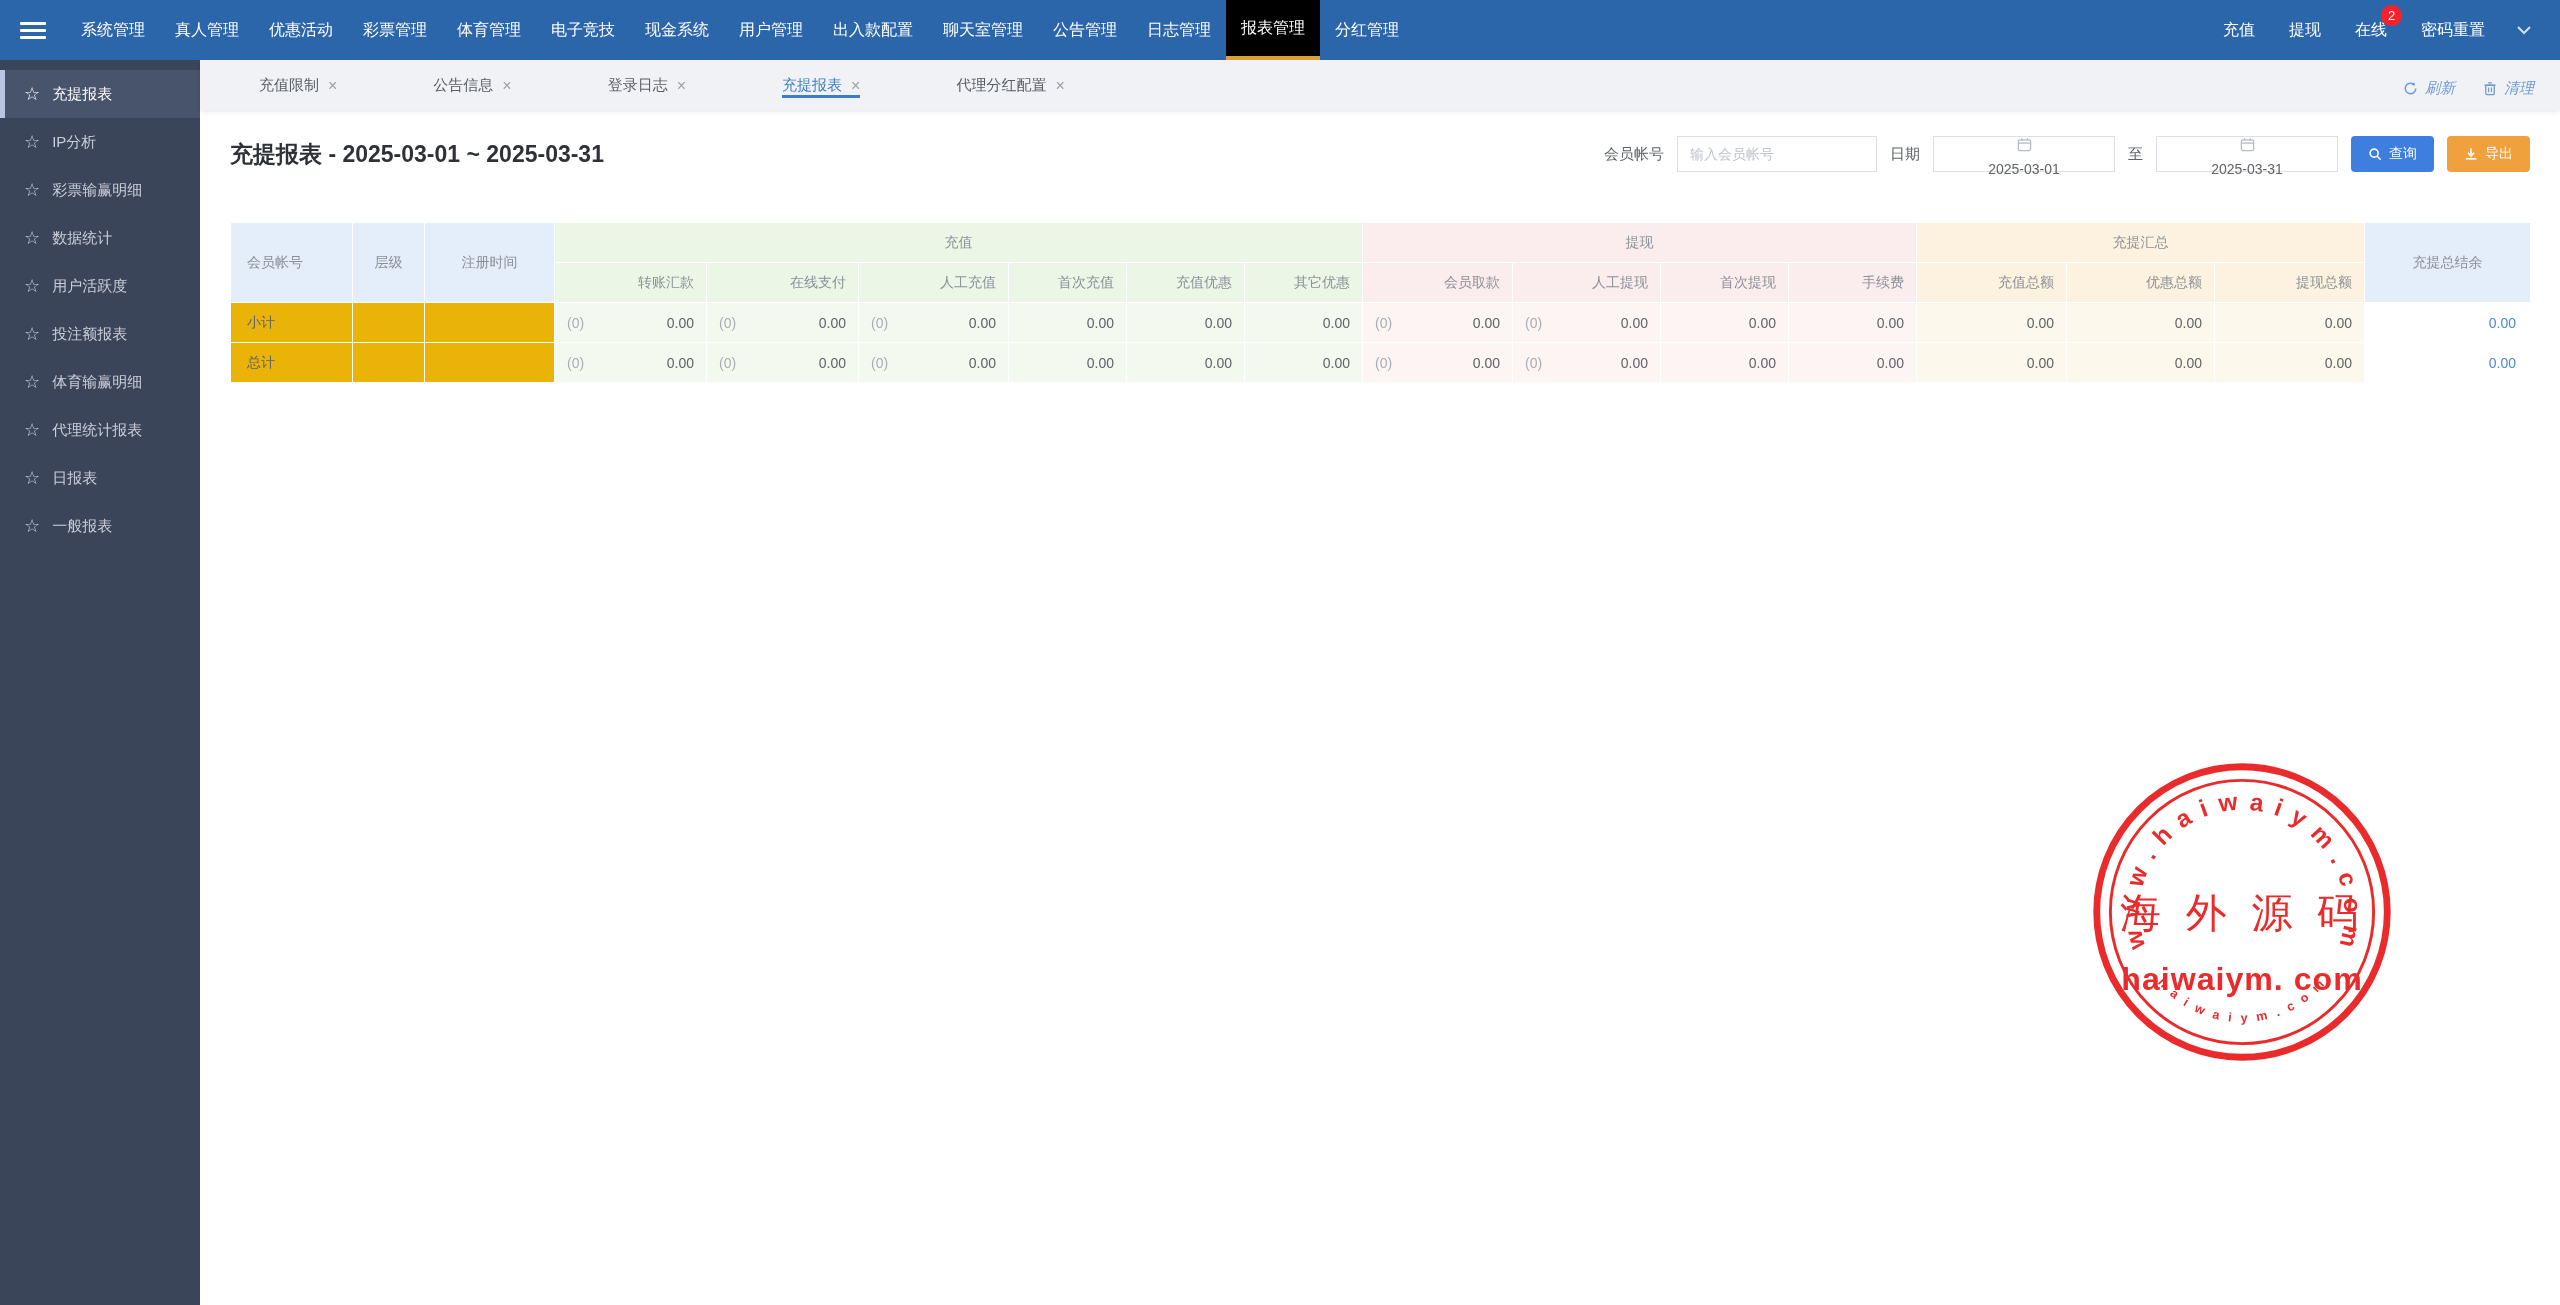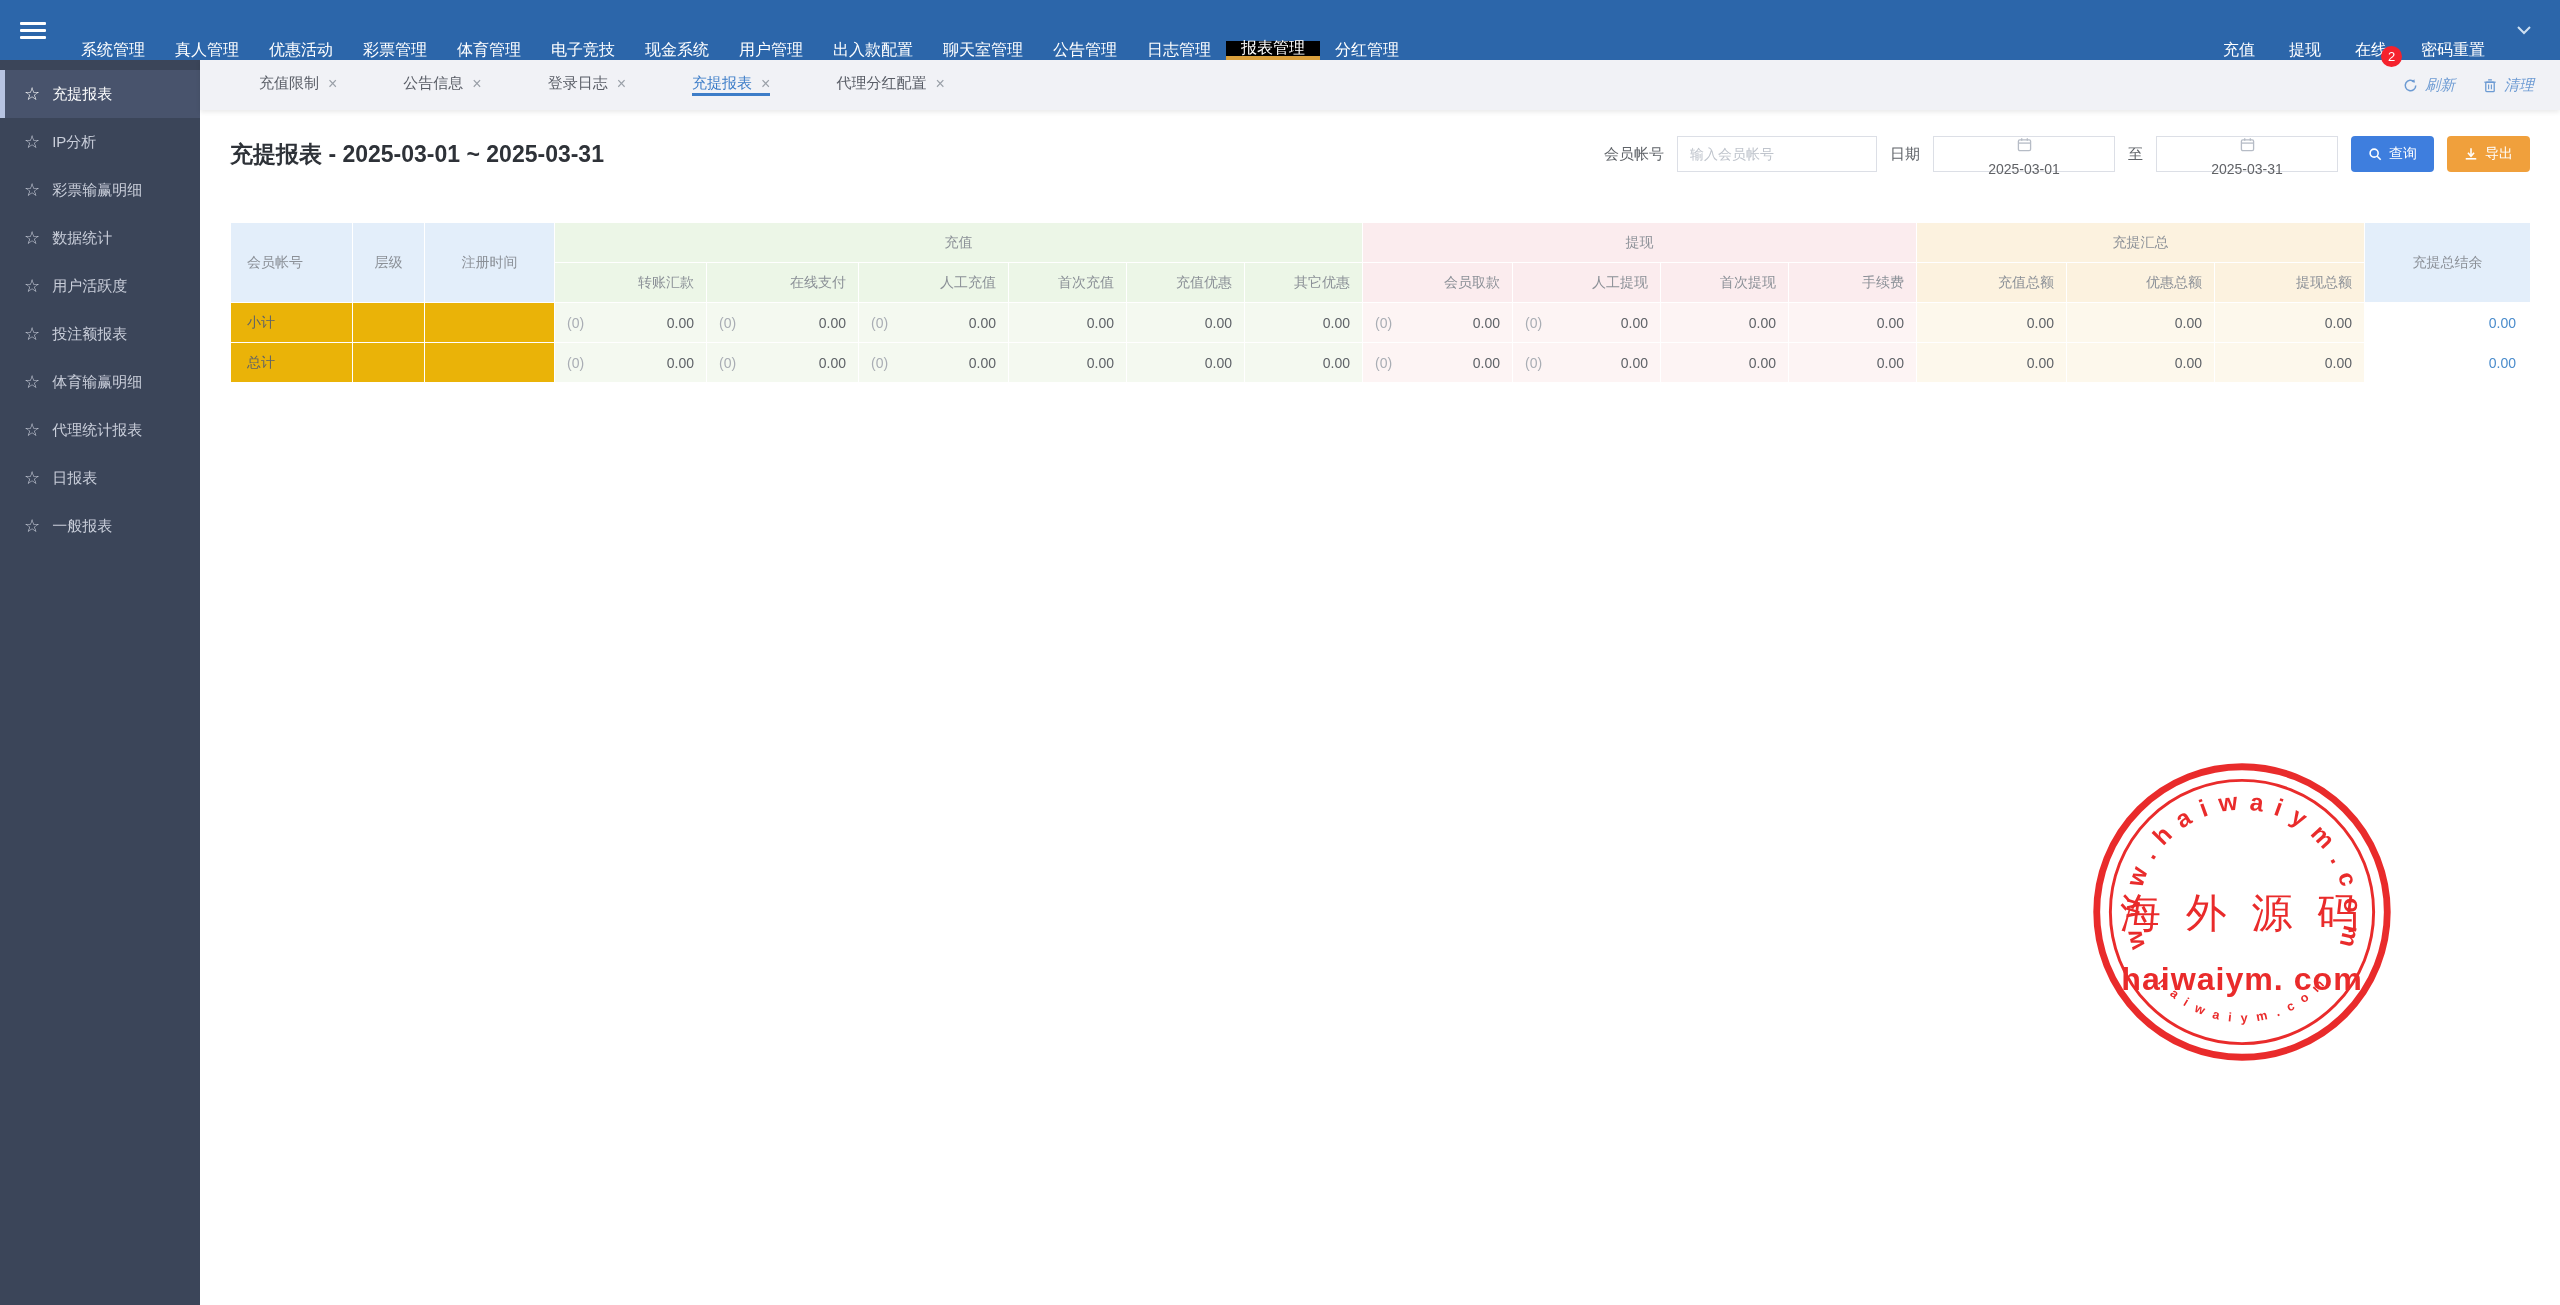--- a/index.html
+++ b/index.html
@@ -6,43 +6,43 @@
   html,body { width:2560px; height:1305px; overflow:hidden; background:#fff;
     font-family:"Liberation Sans","DejaVu Sans",sans-serif; }
 
   
   .navbar { position:absolute; top:0; left:0; width:2560px; height:60px;
     background:#2c66aa; display:flex; align-items:stretch; color:#fff; z-index:20; }
   .hamburger { width:66px; display:flex; flex-direction:column; align-items:center;
     justify-content:center; gap:4px; cursor:pointer; }
   .hamburger i { display:block; width:26px; height:3px; background:#fff; border-radius:1px; }
   .nav-menu { display:flex; align-items:stretch; font-size:16px; }
-  .nav-item { display:flex; align-items:center; padding:0 15px; cursor:pointer; white-space:nowrap;margin-top:41px; }
+  .nav-item { display:flex; align-items:center; padding:0 15px; cursor:pointer; white-space:nowrap; }
   .nav-item.active { background:#000000; border-bottom:4px solid #dba03c; }
   .nav-right { margin-left:auto; display:flex; align-items:stretch; font-size:16px; padding-right:14px; }
   .nav-right .nav-item { position:relative; padding:0 17px; }
   .badge { position:absolute; top:5px; right:2px; min-width:21px; height:21px; padding:0 5px;
     border-radius:11px; background:#f5222d; color:#fff; font-size:13px; display:flex;
     align-items:center; justify-content:center; }
   .nav-caret { display:flex; align-items:center; padding:0 14px; cursor:pointer; }
 
   
   .sidebar { position:absolute; top:60px; left:0; bottom:0; width:200px; background:#3b4559;
     color:#c9ceda; padding-top:10px; }
   .side-item { height:48px; display:flex; align-items:center; padding-left:24px;
     font-size:15px; cursor:pointer; position:relative; white-space:nowrap; }
   .side-item .star { margin-right:12px; font-size:18px; line-height:1; }
   .side-item.active { background:#48536c; color:#fff; }
   .side-item.active::before { content:""; position:absolute; left:0; top:0; bottom:0;
     width:5px; background:#b7c4e2; }
 
   
   .main { position:absolute; left:200px; top:60px; right:0; bottom:0; background:#fff; }
-  .tabstrip { height:50px; background:#f1f2f6; display:flex; align-items:center;
-    padding:4px 26px; box-shadow:0 2px 5px rgba(0,0,0,.09); position:relative; z-index:5; }
+  .tabstrip { height:50px; background:#f1f2f6; display:flex; align-items:flex-end;
+    padding:12px 26px; box-shadow:0 2px 5px rgba(0,0,0,.09); position:relative; z-index:5;gap:30px; }
   .tab { display:flex; align-items:center; gap:9px; margin:0 33px; font-size:15px;
     color:#595d66; cursor:pointer; border-bottom:3px solid transparent; white-space:nowrap; }
   .tab.active { color:#3d7dc8; border-bottom-color:#3d7dc8; }
   .tab .x { color:#9aa0a8; font-size:16px; }
   .tab-actions { margin-left:auto; display:flex; gap:28px; align-items:center;
     color:#6d9bd3; font-size:15px; }
   .tab-action { display:flex; align-items:center; gap:7px; cursor:pointer;font-style:italic; }
 
   .content { padding:0 30px; }
   .header-row { display:flex; align-items:center; margin-top:26px; }

